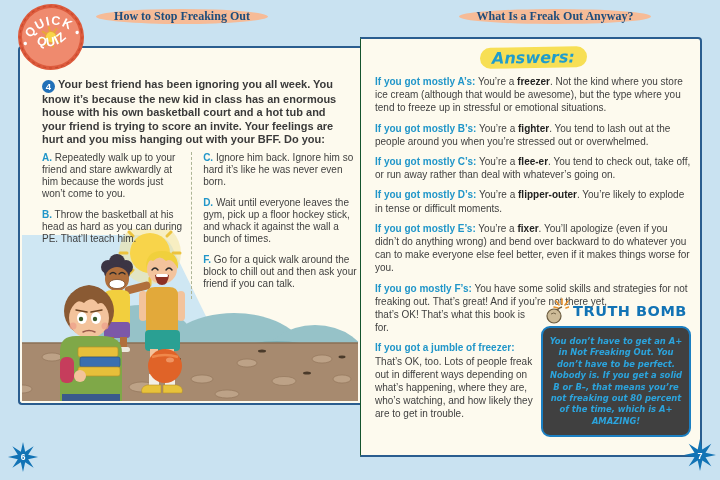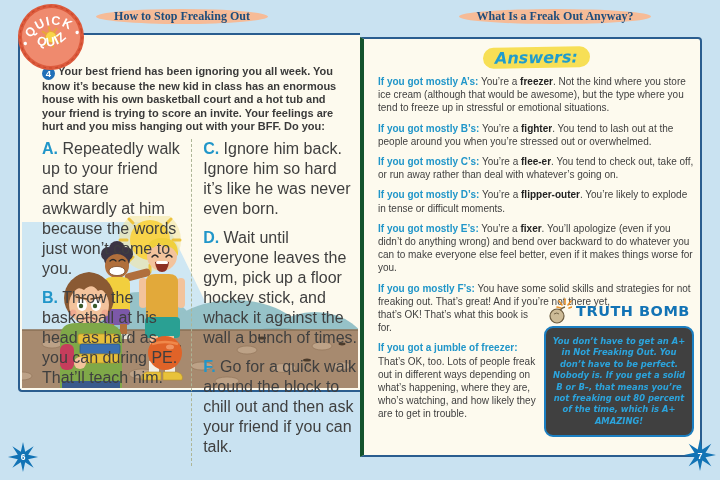--- a/index.html
+++ b/index.html
@@ -13,40 +13,40 @@
   
   .runhead { position:absolute; top:9px; text-align:center;
     font-family:"Liberation Serif", serif; font-weight:bold; font-size:12px;
     color:#1d4d7c; z-index:6; }
   .runhead .banner { display:inline-block; background:#f6bb97; border-radius:50%;
     padding:0 18px; }
   .runhead-left { left:62px; width:240px; }
   .runhead-right { left:420px; width:270px; }
   
   .page { position:absolute; background:#fdfaee; border:2px solid #2a5d8f; z-index:1; }
-  .page-left { left:18px; top:33px; width:342px; height:359px; border-right:none; border-radius:4px 0 0 4px; }
-  .page-right { left:360px; top:37px; width:342px; height:420px; border-left:4px solid #14532d; border-radius:0 4px 4px 0; }
+  .page-left { left:18px; top:46px; width:342px; height:359px; border-right:none; border-radius:4px 0 0 4px; }
+  .page-right { left:360px; top:37px; width:342px; height:420px; border-left:1px solid #14532d; border-radius:0 4px 4px 0; }
   
   .badge { position:absolute; left:16px; top:2px; width:70px; height:70px; z-index:7;
     transform:rotate(-12deg); }
   
   .pagestar { position:absolute; z-index:8; }
   .pagestar-left { left:7px; top:441px; width:32px; height:32px; }
   .pagestar-right { left:683px; top:438px; width:34px; height:34px; }
   
   .question { position:absolute; left:22px; top:30px; width:300px; z-index:2;
     font-size:11px; font-weight:bold; line-height:13.4px; color:#3a3a3a; }
   .qnum { display:inline-block; width:13px; height:13px; border-radius:50%;
     background:#2070b8; color:#fff; text-align:center; font-size:9.5px;
     line-height:13px; margin-right:3px; vertical-align:-2px; }
   
   .options { position:absolute; left:22px; top:104px; width:316px; display:flex; z-index:3; }
   .opt-col1 { width:146px; }
   .opt-col2 { width:170px; border-left:1px dashed #adb596; padding-left:11px; margin-left:6px; }
-  .opt { font-size:16px; line-height:20px; margin-bottom:9px; color:#3f3f3f; }
+  .opt { font-size:10px; line-height:12px; margin-bottom:9px; color:#3f3f3f; }
   .letter { color:#2196c9; font-weight:bold; }
   
   .illus { position:absolute; left:2px; bottom:2px; width:336px; height:172px; z-index:1; }
   
   .answers { position:absolute; left:14px; top:8px; width:316px; z-index:2; }
   .ans-head-wrap { text-align:center; margin-bottom:7px; }
   .ans-head { display:inline-block; font-size:16px; font-weight:bold; font-style:italic;
     color:#1f9ccd; background:#f7df55; border-radius:12px; padding:1px 12px;
     font-family:"DejaVu Sans", sans-serif; transform:rotate(-1deg); }
   .ans-p { font-size:10px; line-height:13.2px; margin-bottom:7px; }

